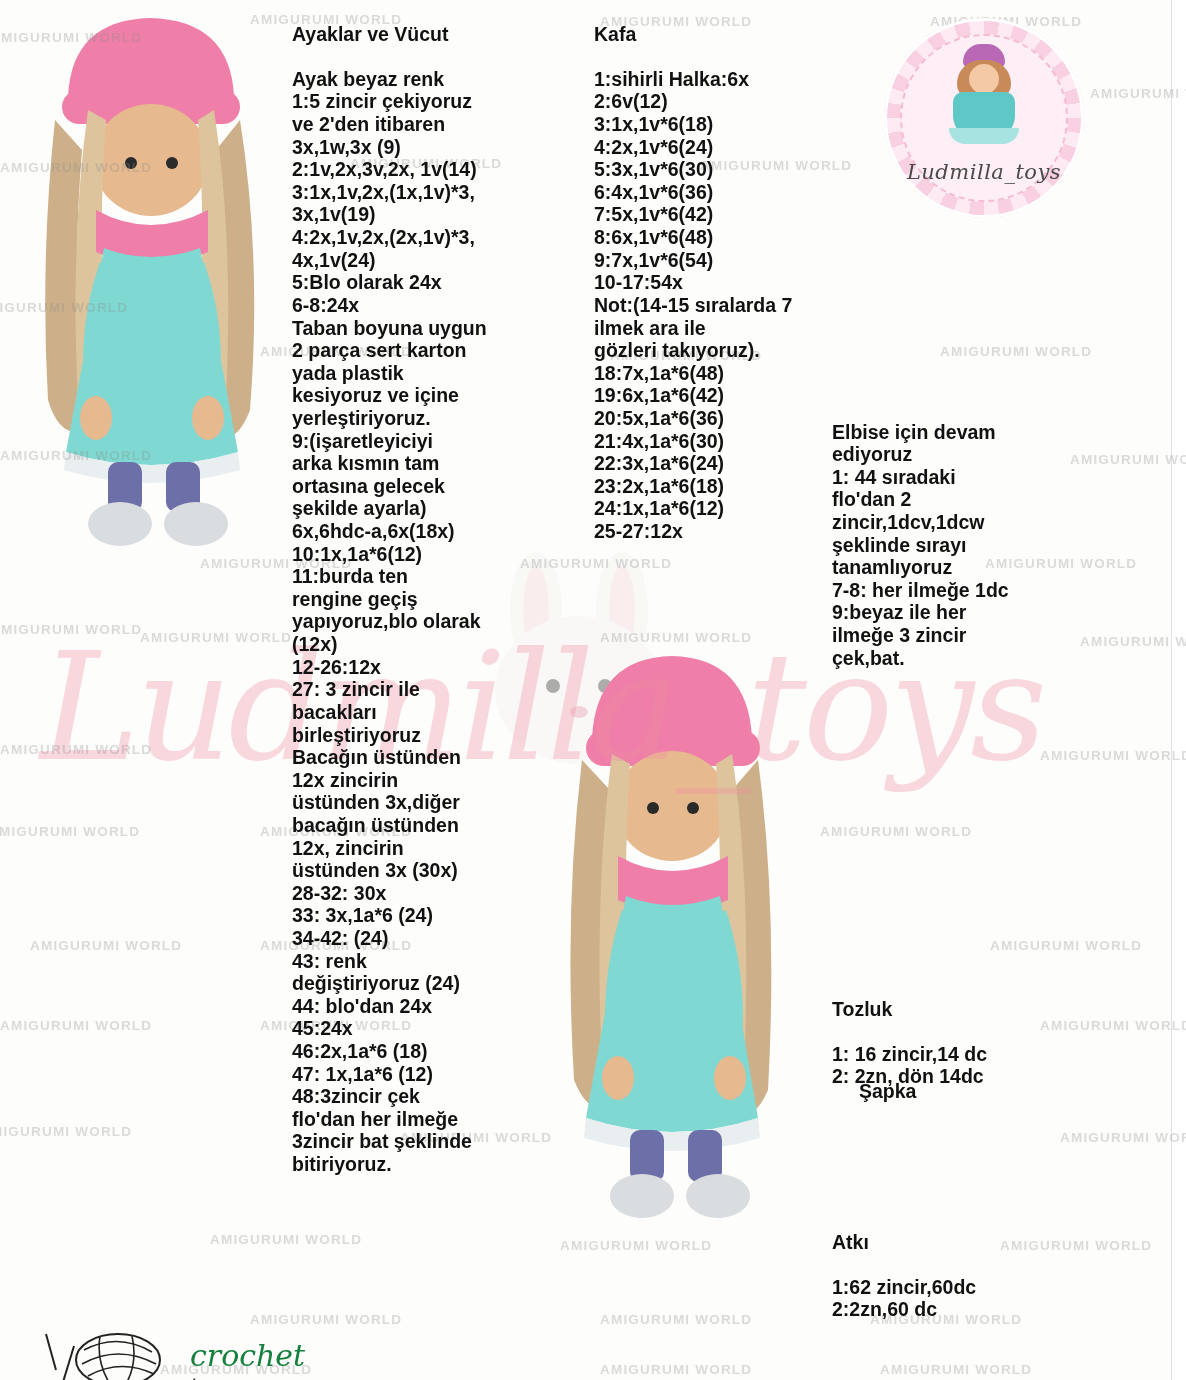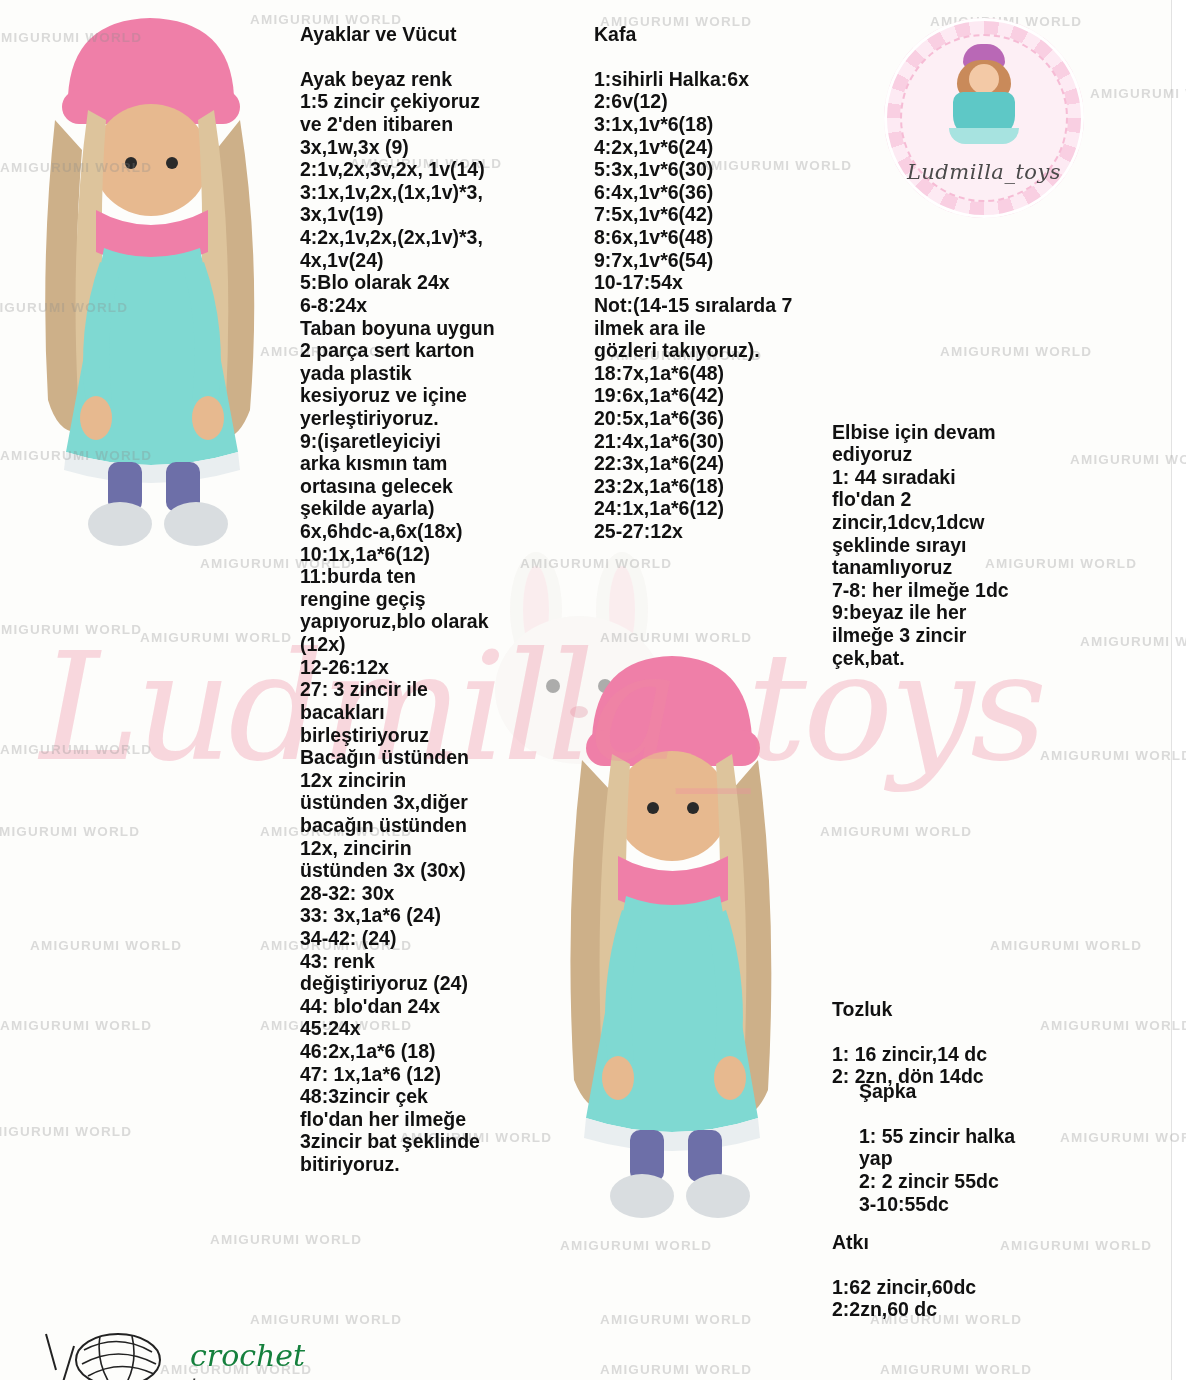--- a/index.html
+++ b/index.html
@@ -69,21 +69,21 @@
   .col {
     position: absolute;
     z-index: 6;
     font-family: "Liberation Sans", sans-serif;
     font-weight: bold;
     font-size: 19.5px;
     line-height: 1.16;
     color: #111;
     white-space: pre-line;
   }
-  .col-a { left: 300px; top: 0px;  width: 285px; }
+  .col-a { left: 292px; top: 0px;  width: 285px; }
   .col-b { left: 594px; top: 0px;  width: 250px; }
   .col-c1 { left: 832px; top: 398px; width: 230px; }
   .col-c2 { left: 832px; top: 682px; width: 250px; }
   .col-c3 { left: 832px; top: 975px; width: 250px; }
   .col-c4 { left: 859px; top: 1057px; width: 250px; }
   .col-c5 { left: 832px; top: 1208px; width: 250px; }
 
   .blk-title { display: block; }
 
   
@@ -360,24 +360,20 @@
 
 
   <div class="col col-c3">
     <span class="blk-title">Tozluk</span>
     <span>1: 16 zincir,14 dc
 2: 2zn, dön 14dc</span>
   </div>
 
   <div class="col col-c4">
     <span class="blk-title">Şapka</span>
-    <span>1: 55 zincir halka
-yap
-2: 2 zincir 55dc
-3-10:55dc</span>
   </div>
 
   <div class="col col-c5">
     <span class="blk-title">Atkı</span>
     <span>1:62 zincir,60dc
 2:2zn,60 dc</span>
   </div>
 
   <div class="logo-badge">
     <div class="logo-scallop"></div>

